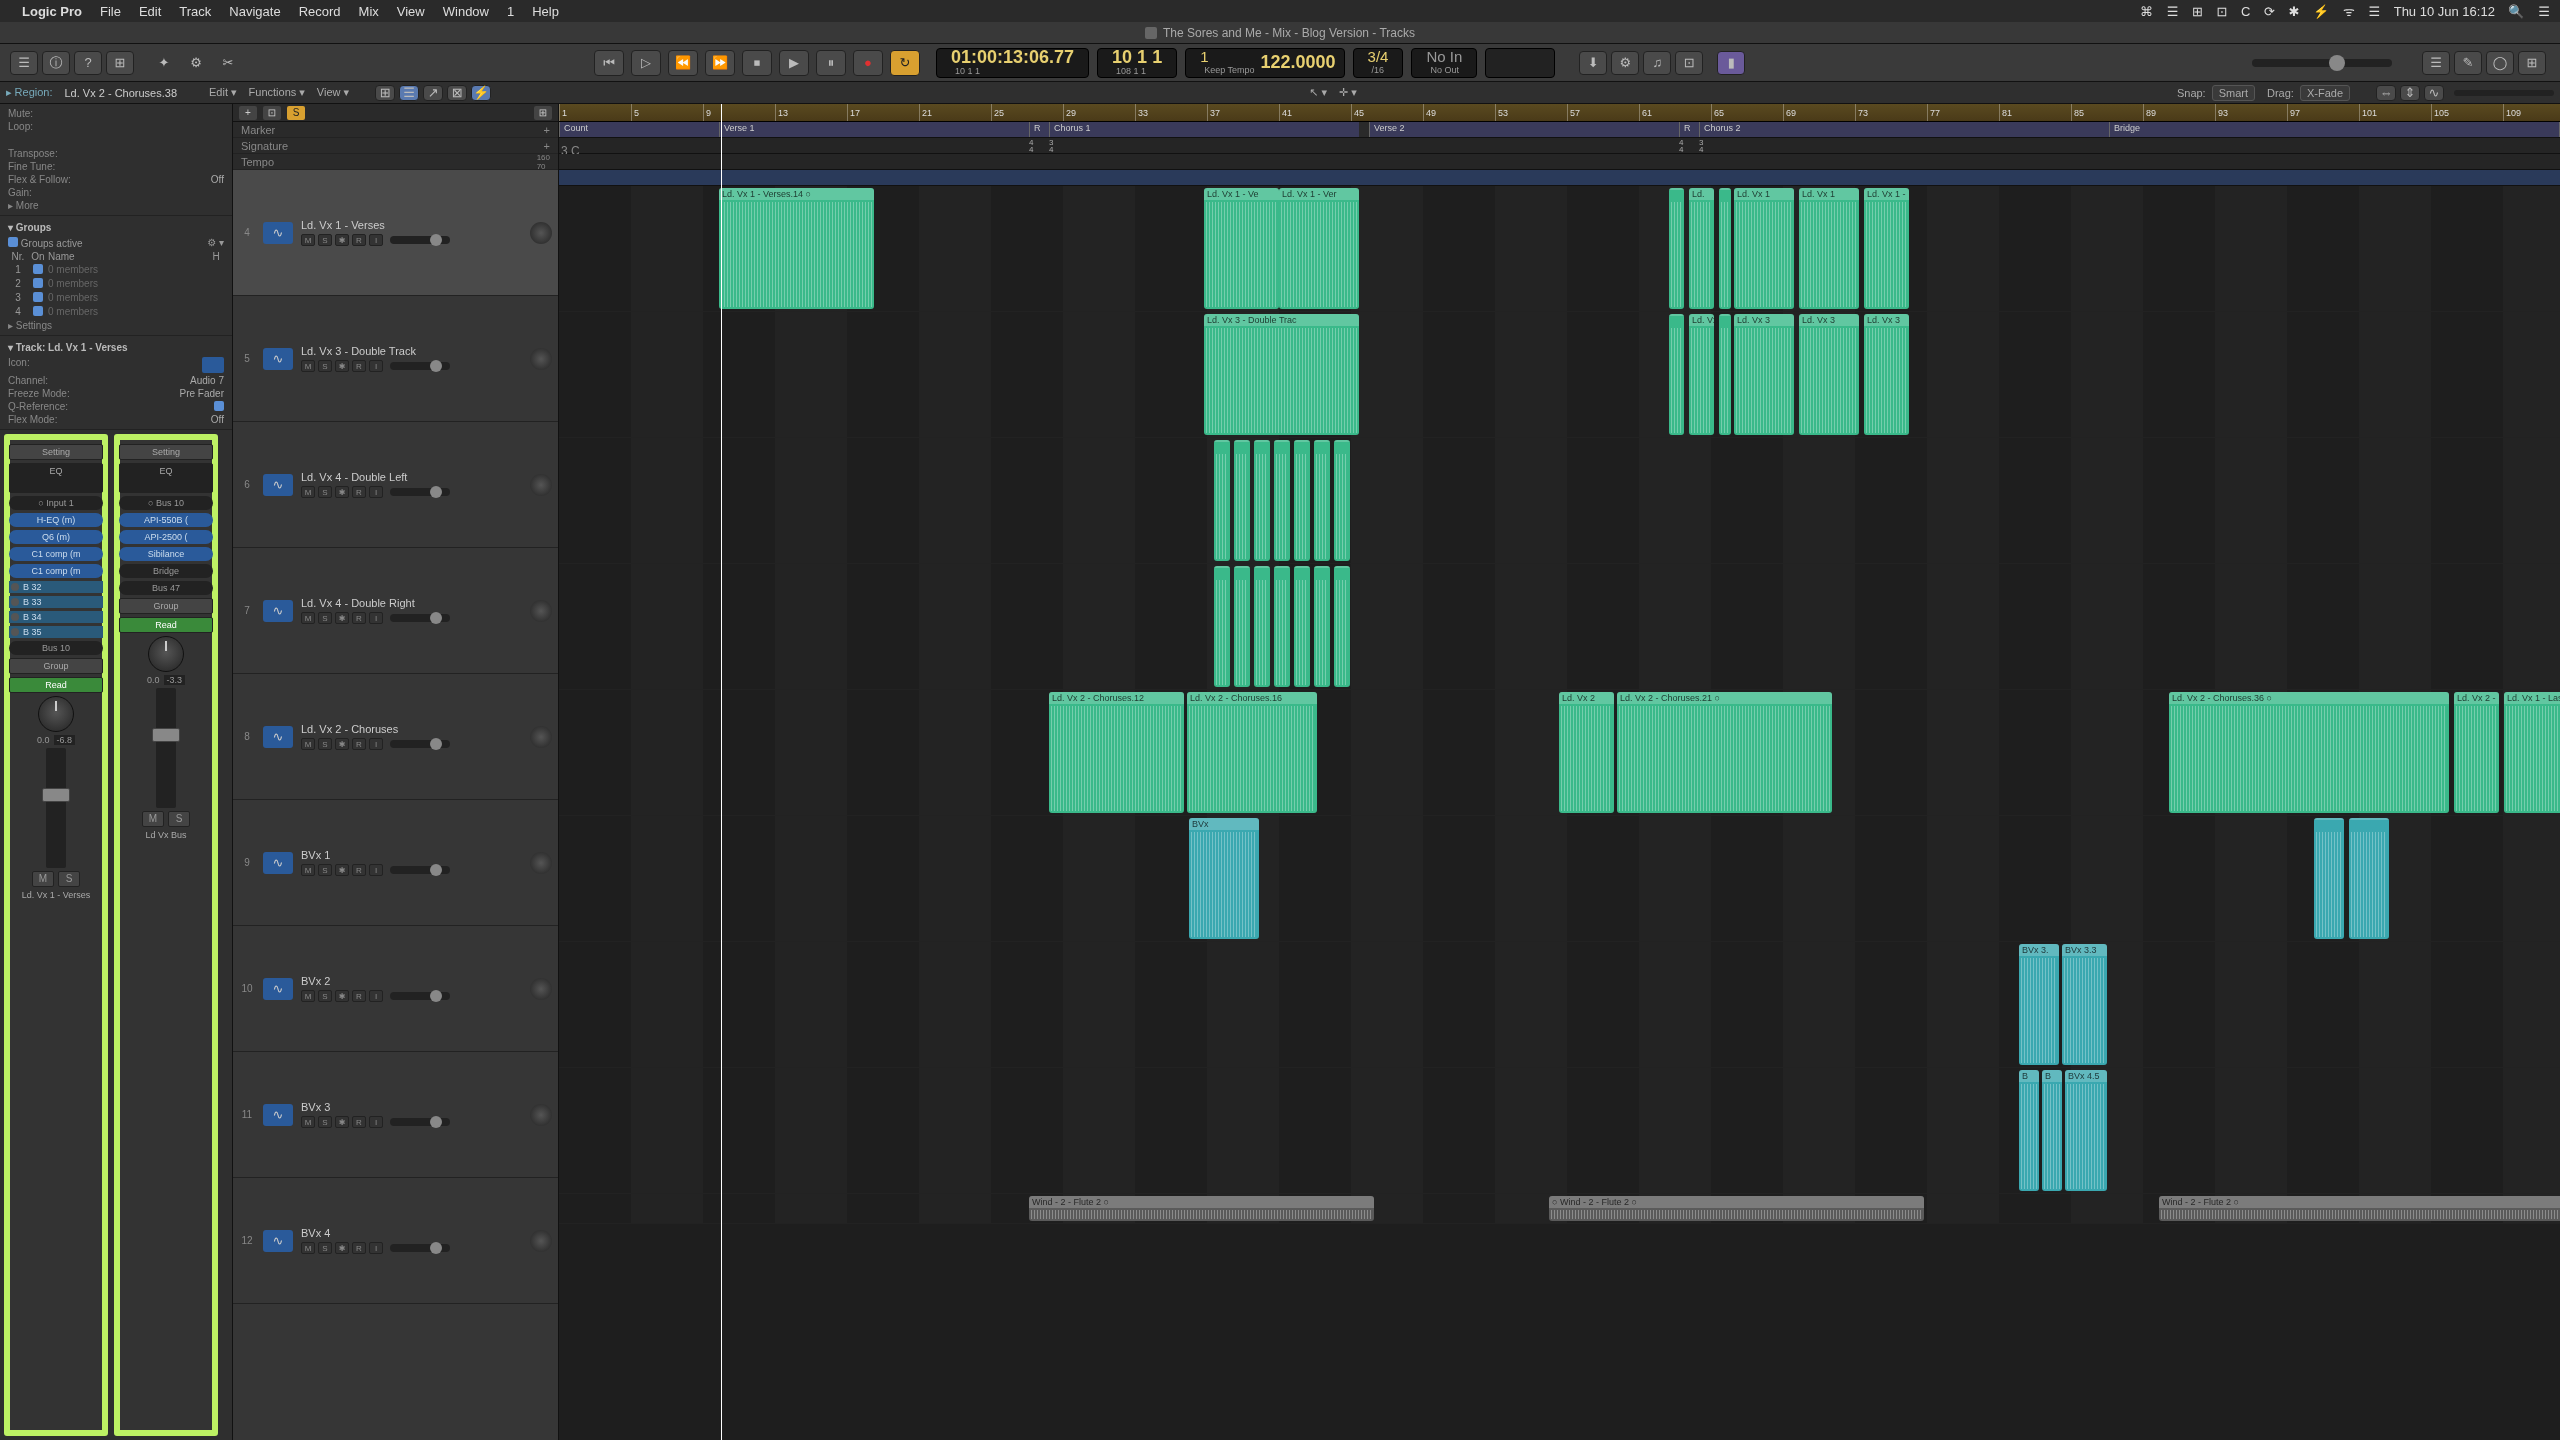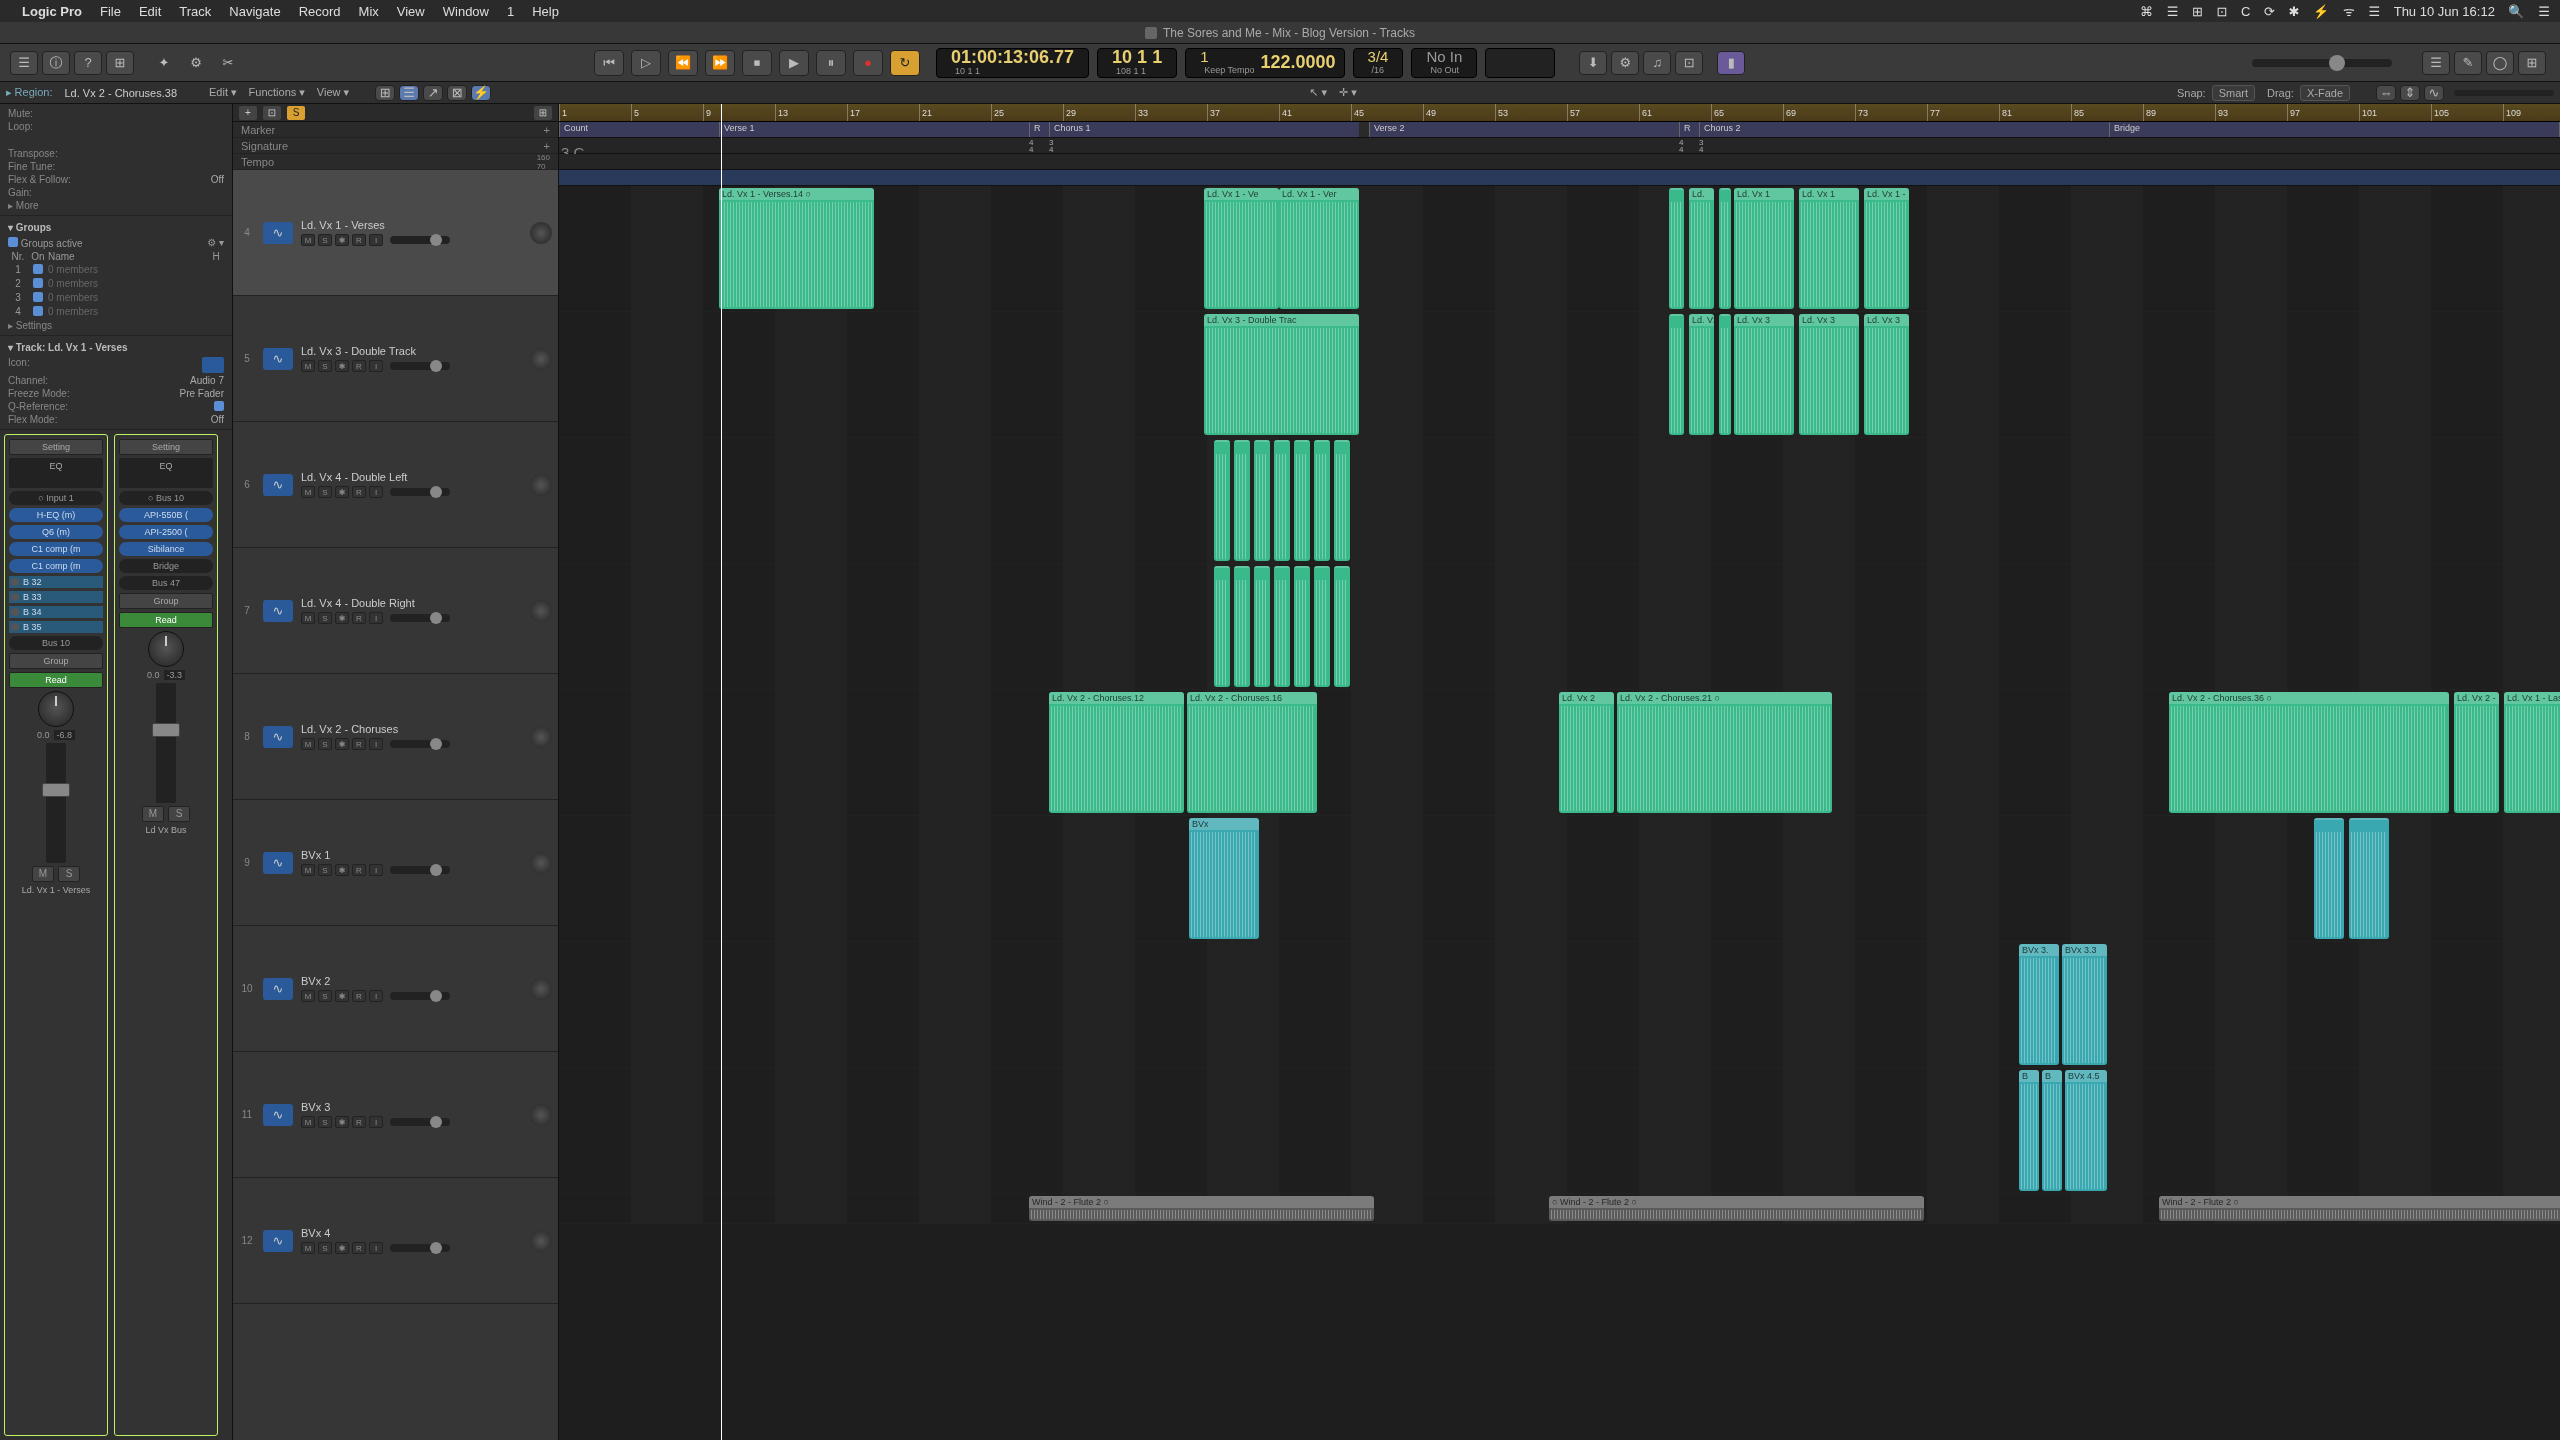--- a/index.html
+++ b/index.html
@@ -48,21 +48,21 @@
 .group-tbl { font-size: 10px; }
 .group-tbl .ghdr, .group-tbl .grow { display: flex; padding: 1px 0; }
 .group-tbl .c1 { width: 20px; text-align: center; }
 .group-tbl .c2 { width: 20px; text-align: center; }
 .group-tbl .c3 { flex: 1; }
 .group-tbl .c4 { width: 16px; text-align: center; }
 .chk { width: 10px; height: 10px; background: #5a8fd6; border-radius: 2px; display: inline-block; }
 
 
 .strips { display: flex; gap: 6px; padding: 4px; flex: 1; }
-.strip { width: 104px; background: #333; border: 1px solid #bef264; border-radius: 3px; display: flex; flex-direction: column; align-items: center; padding: 4px; gap: 3px; }
+.strip { width: 104px; background: #333; border: 6px solid #bef264; border-radius: 3px; display: flex; flex-direction: column; align-items: center; padding: 4px; gap: 3px; }
 .strip .btn { width: 94px; height: 16px; background: #444; border: 1px solid #222; border-radius: 2px; font-size: 9px; color: #aaa; text-align: center; line-height: 14px; }
 .strip .slot { width: 94px; height: 14px; font-size: 9px; text-align: center; line-height: 14px; border-radius: 7px; }
 .strip .slot.blue { background: #2a5a9a; color: #cde; }
 .strip .slot.dark { background: #222; color: #999; }
 .strip .send { width: 94px; height: 12px; background: #2a5a7a; font-size: 9px; color: #cde; text-align: left; padding-left: 14px; line-height: 12px; position: relative; }
 .strip .send::before { content: ""; position: absolute; left: 2px; top: 2px; width: 8px; height: 8px; border-radius: 50%; background: #555; }
 .strip .knob { width: 36px; height: 36px; border-radius: 50%; background: radial-gradient(circle at 50% 45%, #555, #222); border: 1px solid #111; position: relative; }
 .strip .knob::after { content: ""; position: absolute; left: 50%; top: 4px; width: 2px; height: 10px; background: #ccc; transform: translateX(-50%); }
 .strip .fadertrack { width: 20px; height: 120px; background: #222; border-radius: 2px; position: relative; }
 .strip .fadercap { position: absolute; left: -4px; width: 28px; height: 14px; background: #888; border: 1px solid #444; border-radius: 2px; }
@@ -614,21 +614,21 @@
         <div class="mk" style="left:160px;width:310px">Verse 1</div>
         <div class="mk" style="left:470px;width:20px">R</div>
         <div class="mk" style="left:490px;width:310px">Chorus 1</div>
         <div class="mk" style="left:810px;width:310px">Verse 2</div>
         <div class="mk" style="left:1120px;width:20px">R</div>
         <div class="mk" style="left:1140px;width:410px">Chorus 2</div>
         <div class="mk" style="left:1550px;width:450px">Bridge</div>
         <div class="mk" style="left:2000px;width:290px">Chorus 3</div>
       </div>
     <div class="siglane" id="siglane">
-      <div style="position:absolute;left:2px;top:6px;font-size:15px;color:#888">3 C</div>
+      <div style="position:absolute;left:2px;top:6px;font-size:12px;color:#888">3 C</div>
     <div style="position:absolute;left:470px;top:1px;font-size:8px;color:#aaa;line-height:7px">4<br>4</div>
         <div style="position:absolute;left:490px;top:1px;font-size:8px;color:#aaa;line-height:7px">3<br>4</div>
         <div style="position:absolute;left:1120px;top:1px;font-size:8px;color:#aaa;line-height:7px">4<br>4</div>
         <div style="position:absolute;left:1140px;top:1px;font-size:8px;color:#aaa;line-height:7px">3<br>4</div>
       </div>
     <div class="tempolane"></div>
     <div class="navlane"></div>
     <div class="lanes" id="lanes">
         <div class="lane" style="height:126px">
           <div class="region green" style="left:160px;width:155px">

